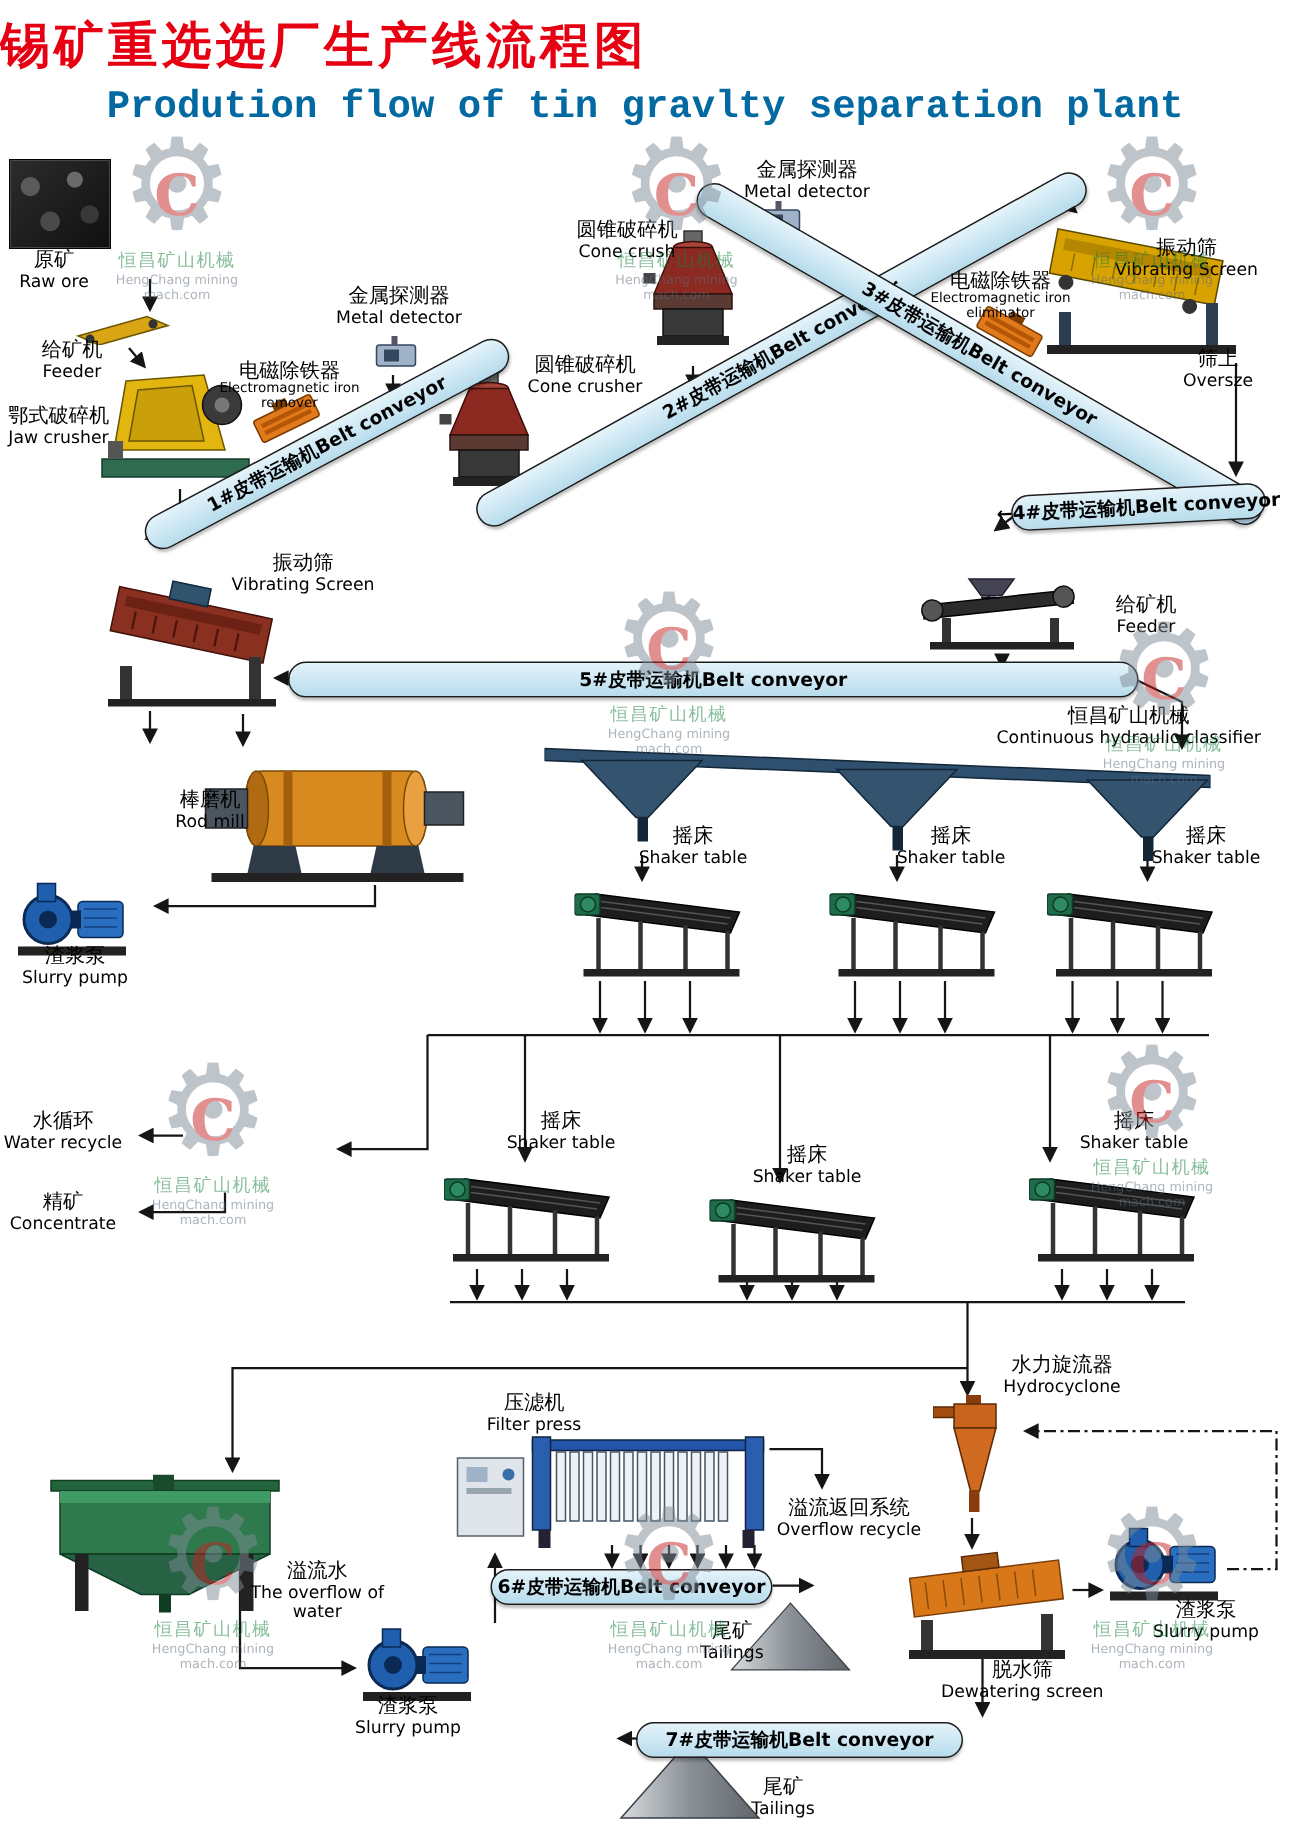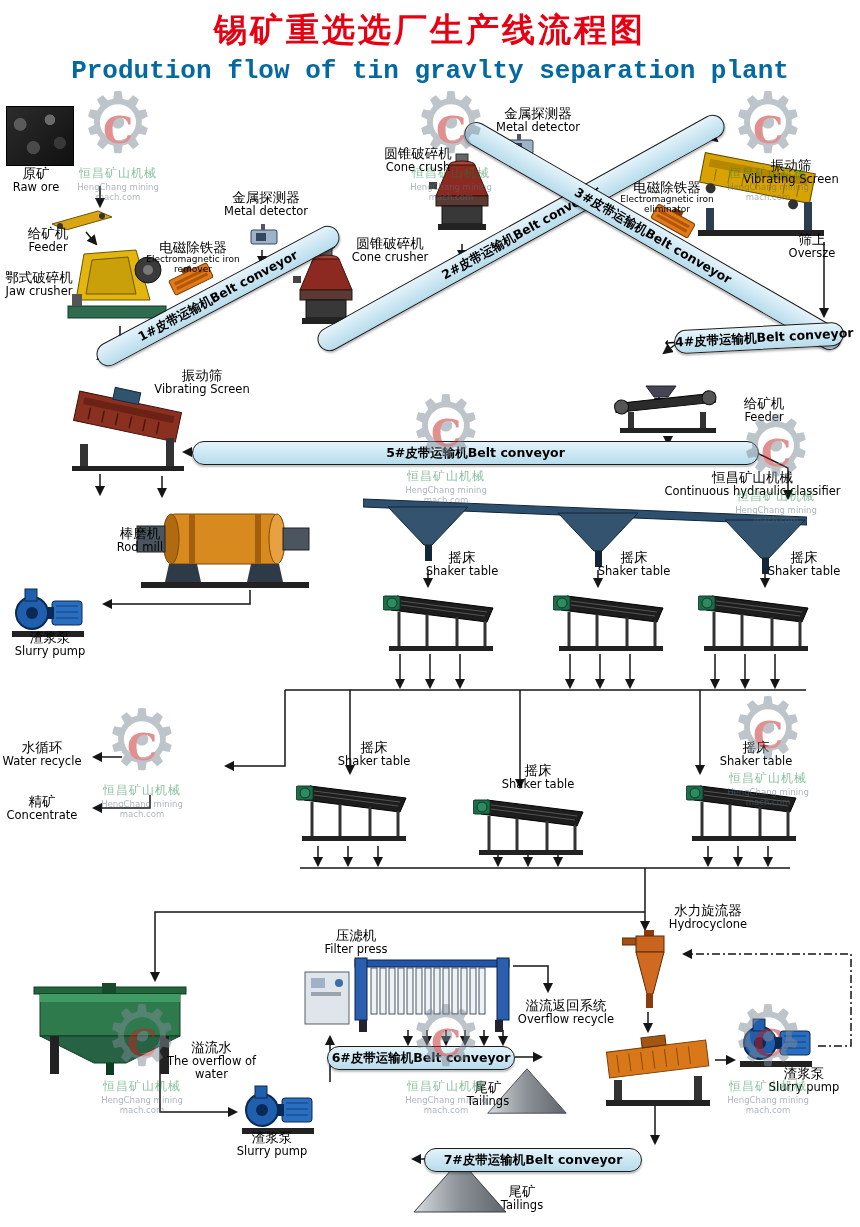--- a/index.html
+++ b/index.html
@@ -1,18 +1,18 @@
 <!DOCTYPE html>
 <html><head>
 <meta charset="utf-8">
 <style>
   html,body{margin:0;padding:0;background:#fff;}
   .stage{position:relative;width:860px;height:1227px;background:#fff;overflow:hidden;
          font-family:"DejaVu Sans",sans-serif;color:#000;}
-  .title{position:absolute;top:8px;left:0;width:100%;text-align:center;color:#e60012;
+  .title{position:absolute;top:8px;left:0;width:100%;text-align:left;color:#e60012;
          font-size:33px;font-weight:bold;letter-spacing:3px;z-index:5;}
   .subtitle{position:absolute;top:56px;left:0;width:100%;text-align:center;color:#0369a1;
          font-size:26px;font-weight:bold;font-family:Liberation Mono, monospace;z-index:5;}
   .overlay{position:absolute;left:0;top:0;z-index:2;pointer-events:none;}
   .m{position:absolute;z-index:3;}
   .belt{position:absolute;height:22px;z-index:4;display:flex;align-items:center;justify-content:center;
         background:linear-gradient(#e4f3fa,#b7dcec);border:1px solid #1c1c1c;border-radius:12px;
         font-size:12.5px;font-weight:bold;color:#000;white-space:nowrap;box-shadow:0 2px 2px rgba(0,0,0,.25);}
   .lbl{position:absolute;text-align:center;line-height:1.12;z-index:5;}
   .lbl .zh{display:block;font-size:13.5px;font-weight:400;}
@@ -480,20 +480,24 @@
     <span class="en">Tailings</span>
   </div>
   <div class="lbl" style="left:164px;top:1040px;width:95px">
     <span class="zh">溢流水</span>
     <span class="en">The overflow of water</span>
   </div>
   <div class="lbl" style="left:226px;top:1130px;width:92px">
     <span class="zh">渣浆泵</span>
     <span class="en">Slurry pump</span>
   </div>
+  <div class="lbl" style="left:624px;top:1106px;width:115px">
+    <span class="zh">脱水筛</span>
+    <span class="en">Dewatering screen</span>
+  </div>
   <div class="lbl" style="left:762px;top:1066px;width:84px">
     <span class="zh">渣浆泵</span>
     <span class="en">Slurry pump</span>
   </div>
   <div class="lbl" style="left:486px;top:1184px;width:72px">
     <span class="zh">尾矿</span>
     <span class="en">Tailings</span>
   </div>
 
   <div class="wm" style="left:62px;top:95px">

